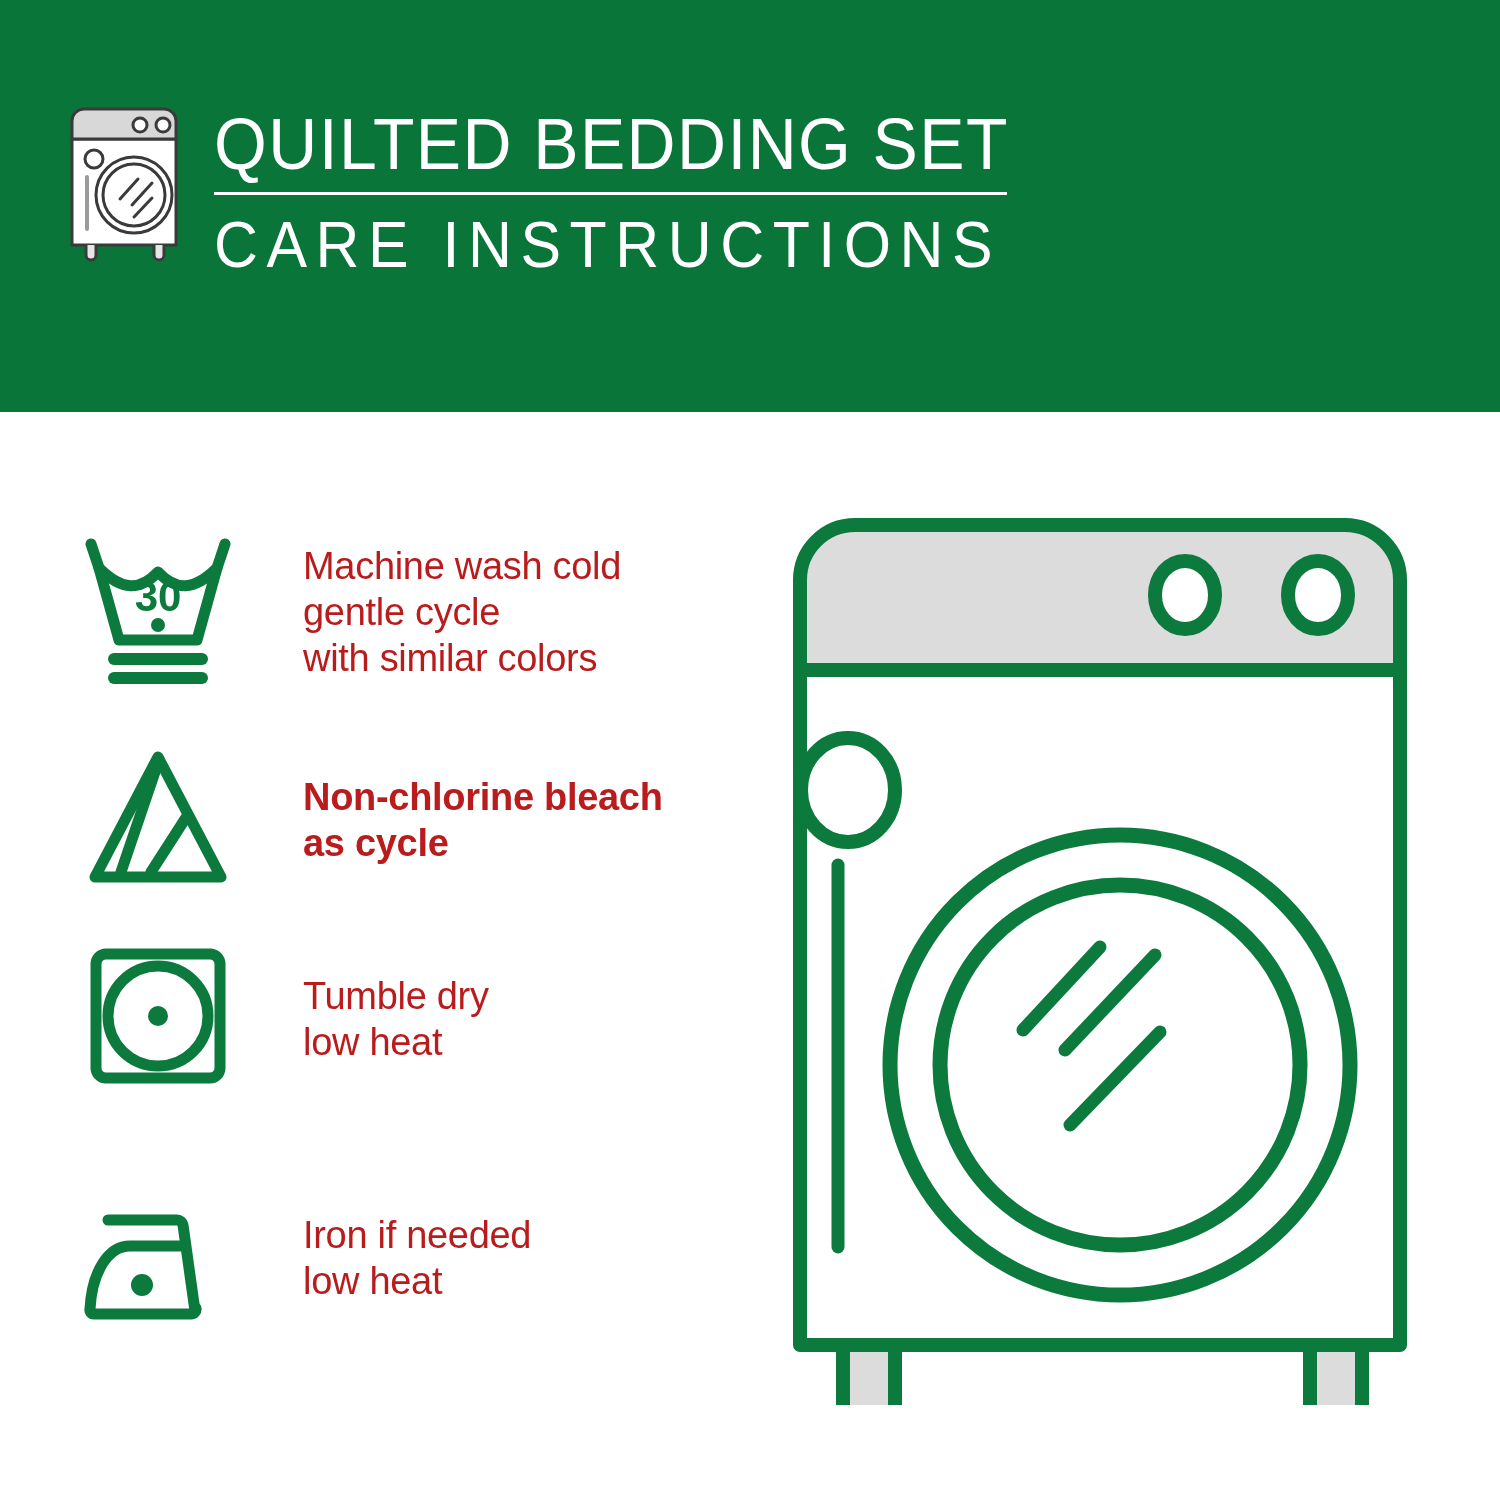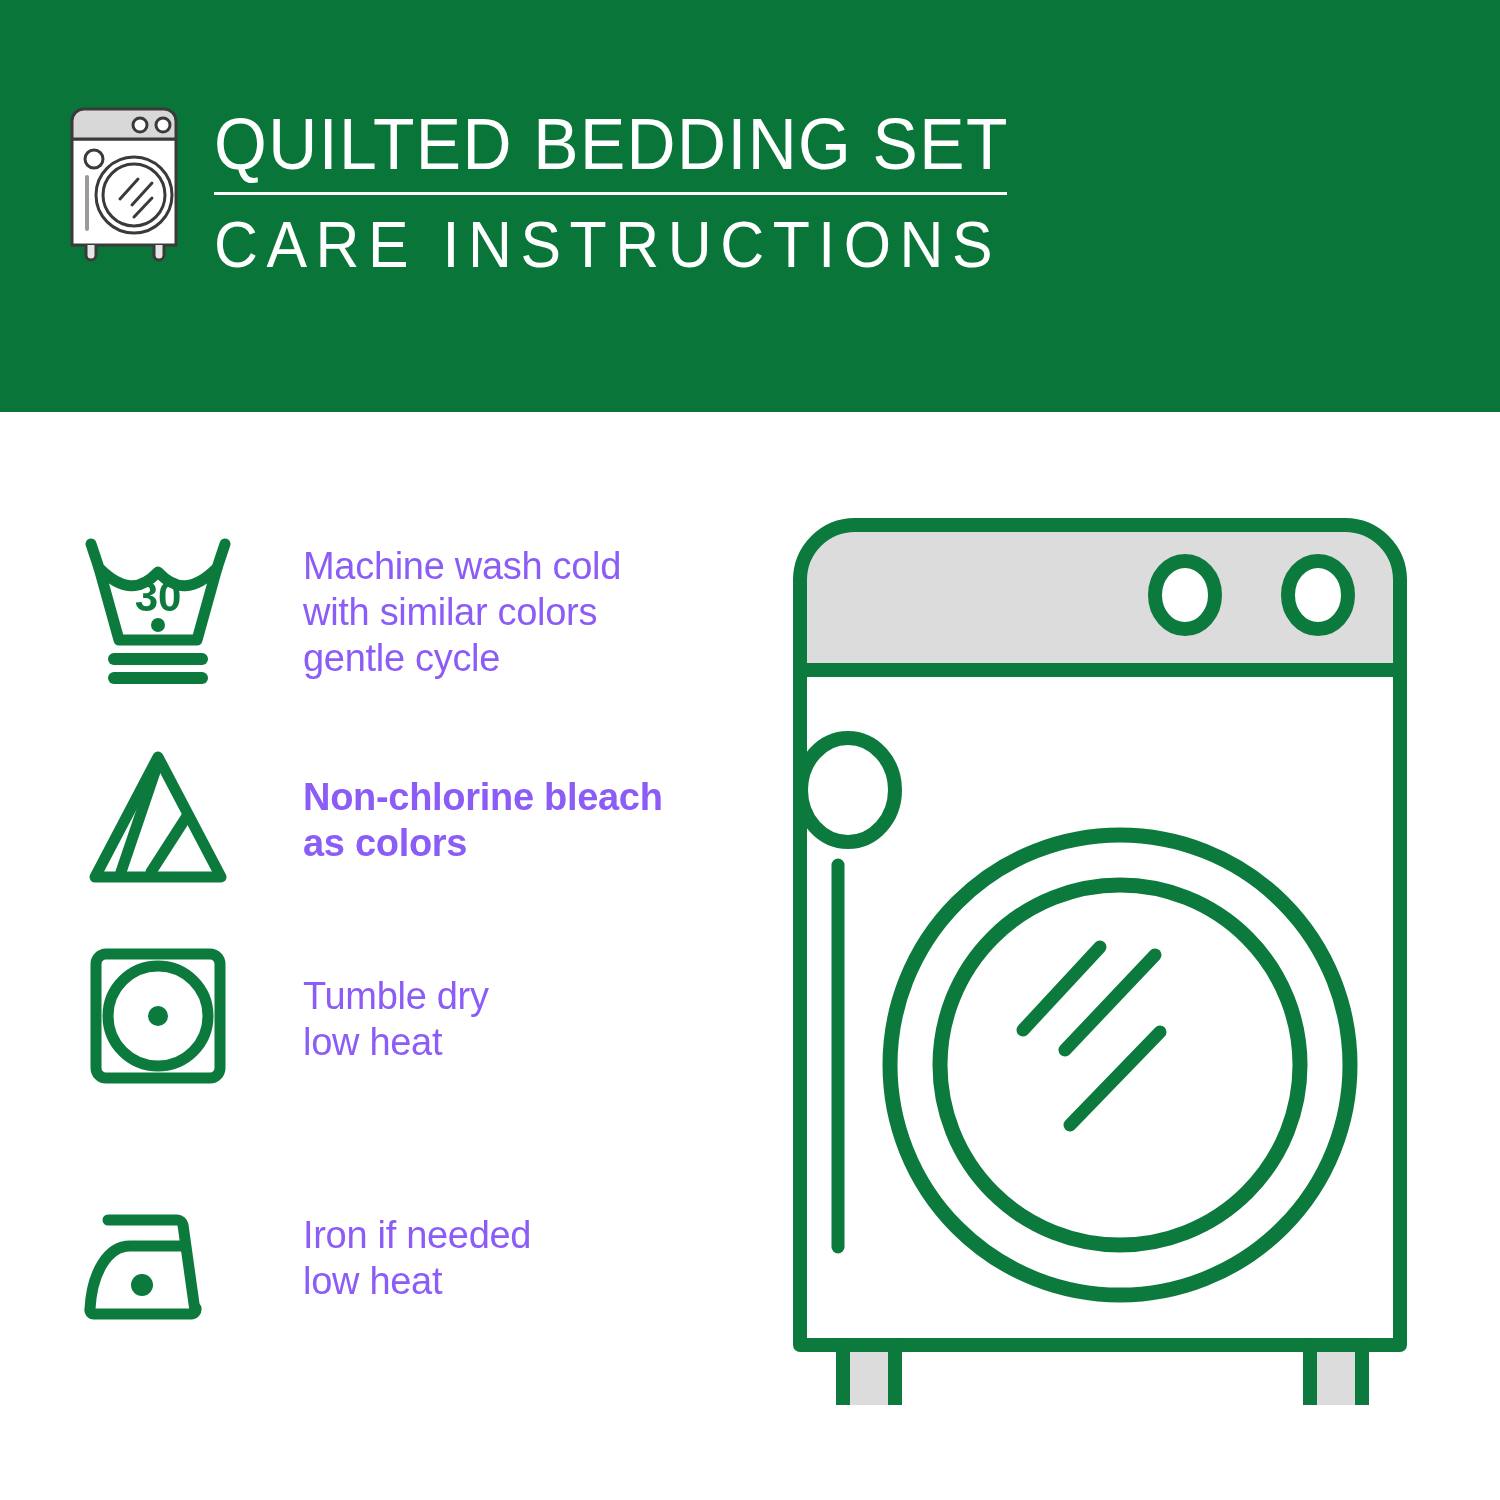--- a/index.html
+++ b/index.html
@@ -83,21 +83,21 @@
     top: 0;
     width: 160px;
     height: 160px;
   }
   .care-label {
     position: absolute;
     left: 303px;
     font-family: "Liberation Sans", sans-serif;
     font-size: 38px;
     line-height: 46px;
-    color: #8b5cf6;
+    color: #b91c1c;
     letter-spacing: -0.3px;
   }
   #row-wash    { top: 525px; padding-left: 40px; }
   #row-bleach  { top: 741px; font-weight: bold; }
   #row-dry     { top: 936px; }
   #row-iron    { top: 1190px; }
 
   #label-wash    { top: 18px; }
   #label-bleach  { top: 33px; }
   #label-dry     { top: 37px; }
@@ -163,38 +163,38 @@
 
           <line x1="36" y1="134" x2="124" y2="134" stroke-width="12"></line>
           <line x1="36" y1="153" x2="124" y2="153" stroke-width="12"></line>
         </g>
         <text x="80" y="86" fill="#0b7a3c" font-family="Liberation Sans, sans-serif" font-size="42" font-weight="700" text-anchor="middle">30</text>
         <circle cx="80" cy="100" r="7" fill="#0b7a3c"></circle>
       </svg>
     </div>
     <div class="care-label" id="label-wash">
       <div>Machine wash cold</div>
+      <div>gentle cycle</div>
       <div>with similar colors</div>
-      <div>gentle cycle</div>
     </div>
   </div>
 
   <div class="care-row" id="row-bleach">
     <div class="care-symbol">
       <svg viewBox="0 0 160 160" width="160" height="160">
         <g fill="none" stroke="#0b7a3c" stroke-width="11" stroke-linecap="round" stroke-linejoin="round">
           <path d="M80 16 L143 136 L17 136 Z"></path>
           <line x1="80" y1="22" x2="43" y2="131"></line>
           <line x1="109" y1="75" x2="73" y2="131"></line>
         </g>
       </svg>
     </div>
     <div class="care-label" id="label-bleach">
       <div>Non-chlorine bleach</div>
-      <div>as colors</div>
+      <div>as cycle</div>
     </div>
   </div>
 
   <div class="care-row" id="row-dry">
     <div class="care-symbol">
       <svg viewBox="0 0 160 160" width="160" height="160">
         <g fill="none" stroke="#0b7a3c" stroke-width="11" stroke-linejoin="round">
           <rect x="18" y="18" width="124" height="124" rx="10" ry="10"></rect>
           <circle cx="80" cy="80" r="50"></circle>
         </g>

